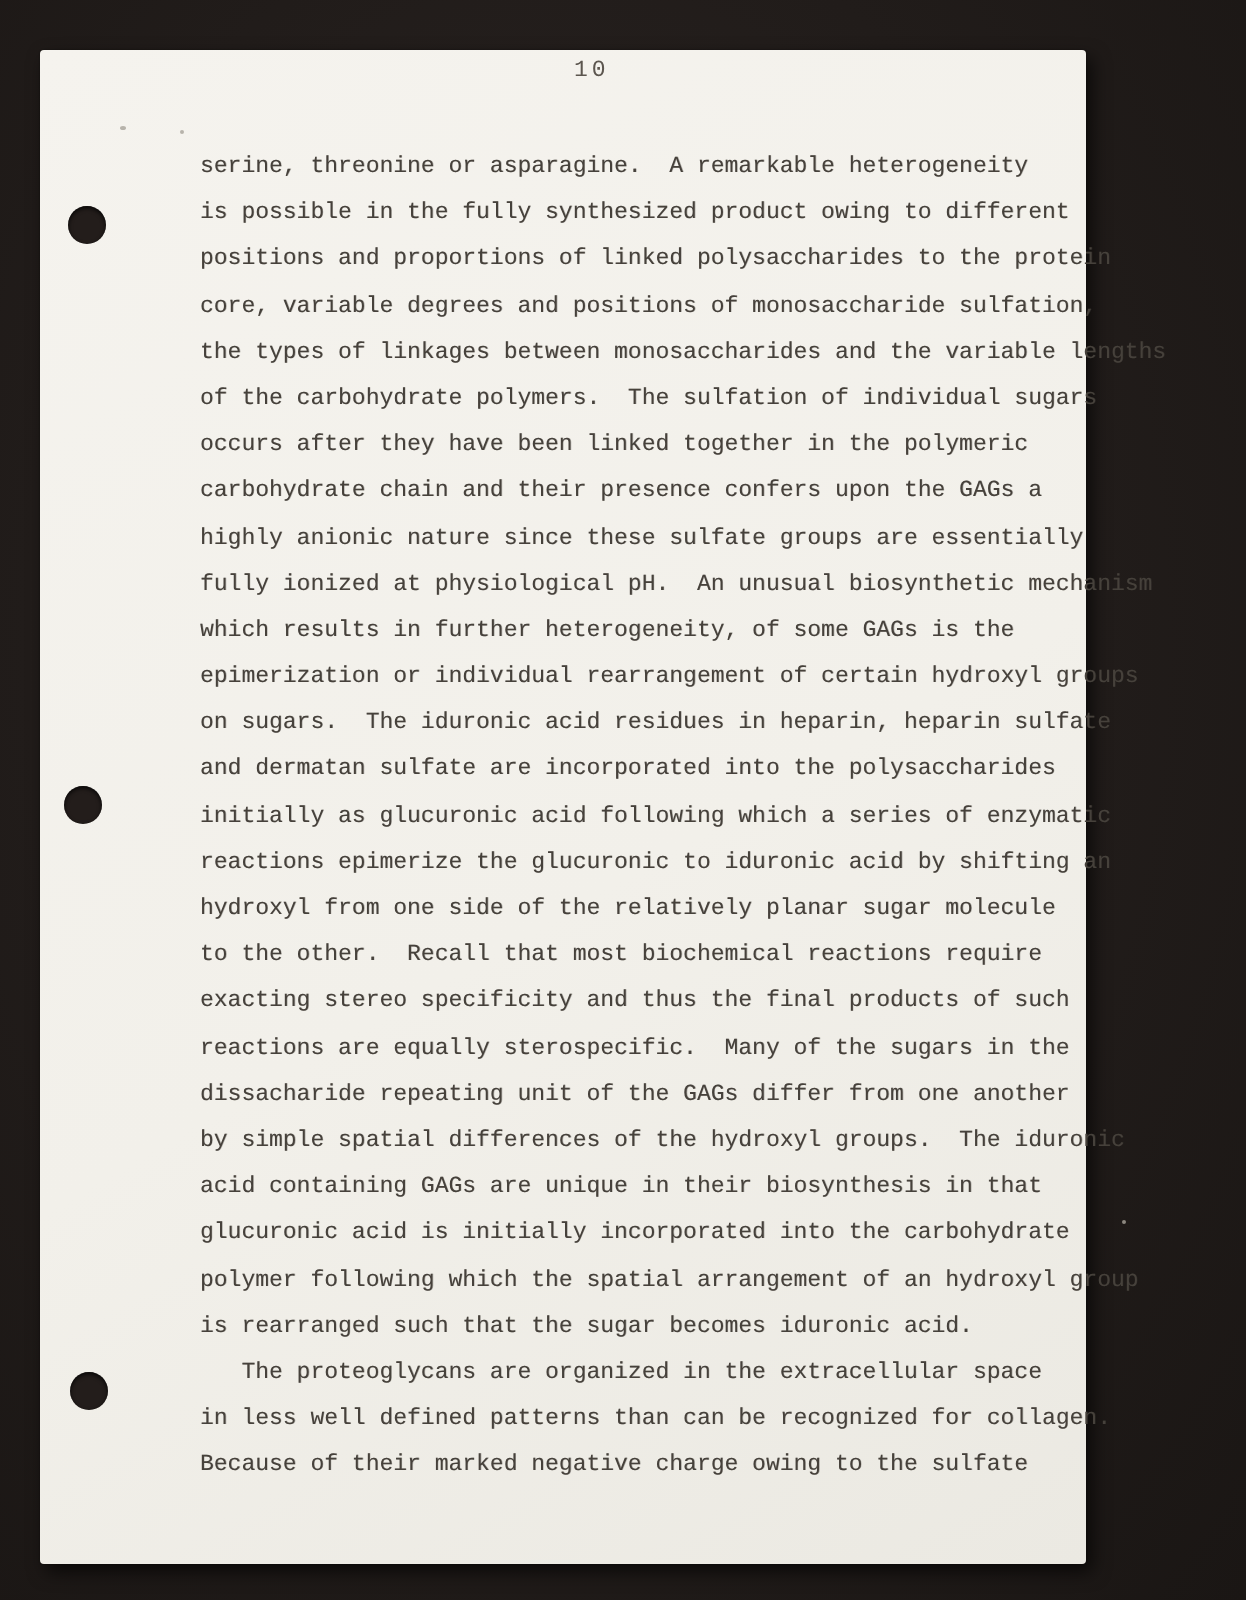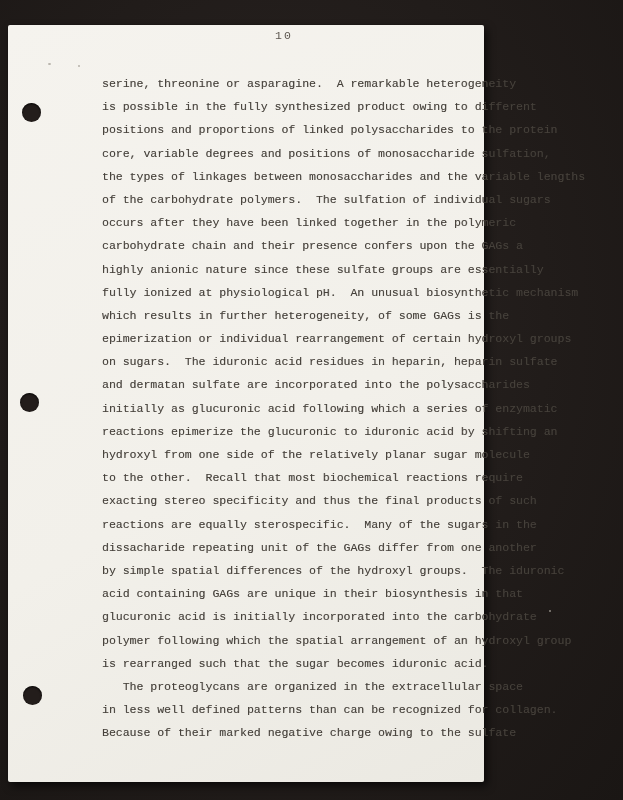--- a/index.html
+++ b/index.html
@@ -14,23 +14,23 @@
     font-family: "Liberation Mono", "DejaVu Sans Mono", monospace;
   }
   .stage {
     position: relative;
     width: 623px;
     height: 800px;
     background: radial-gradient(ellipse at 45% 40%, #2a2422 0%, #211c1a 55%, #1a1614 100%);
   }
   .paper {
     position: absolute;
-    left: 8px;
+    left: 20px;
     top: 25px;
-    width: 476px;
+    width: 523px;
     height: 757px;
     border-radius: 2px;
     background: linear-gradient(150deg, #f5f3ee 0%, #f2f0ea 55%, #ebe9e2 100%);
     box-shadow: 3px 4px 9px rgba(0,0,0,0.65), 0 0 1px rgba(0,0,0,0.4);
   }
   .page-number {
     position: absolute;
     left: 267px;
     top: 4px;
     font-size: 11.5px;
@@ -63,21 +63,20 @@
     top: 47px;
     width: 492px;
     font-size: 11.5px;
     color: #46413b;
     white-space: pre;
     text-shadow: 0.3px 0 0 rgba(70,65,59,0.35);
   }
   .text-block .line {
     height: 23.2px;
     line-height: 23.2px;
-    margin-left: 14px;
   }
 </style>
 </head>
 <body>
 
 <div class="stage">
   <div class="paper">
     <div class="page-number">10</div>
 
     <div class="hole hole-1"></div>

